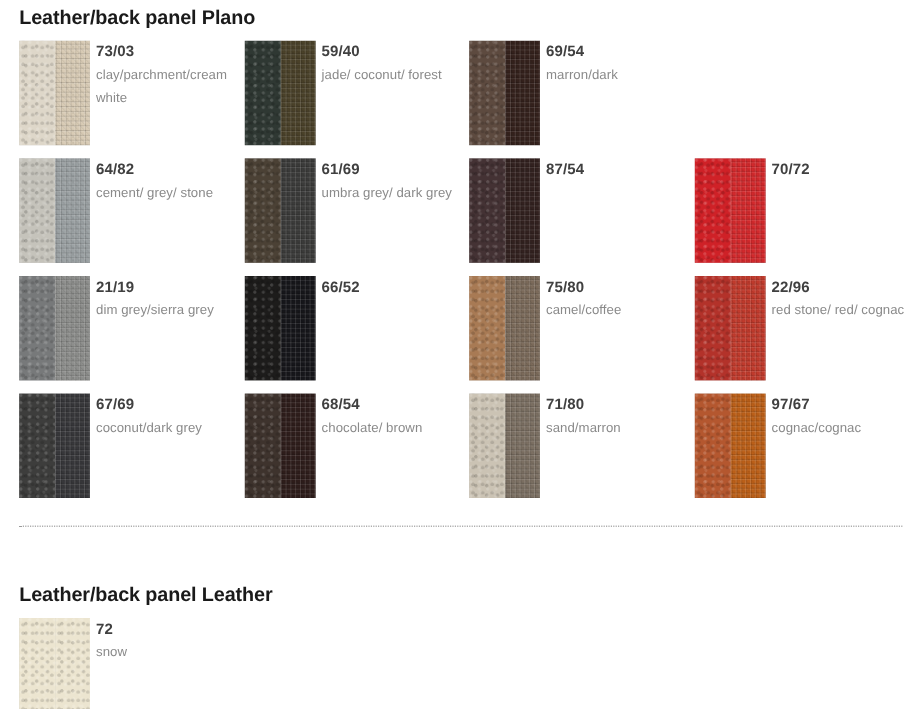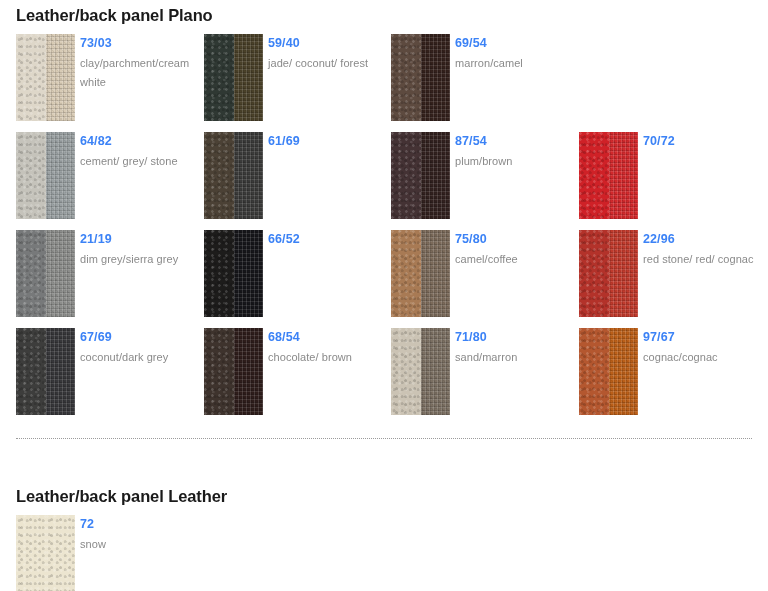--- a/index.html
+++ b/index.html
@@ -90,21 +90,21 @@
 
   .swatch-text {
     position: absolute;
     left: 64px;
     top: 2px;
     width: 120px;
   }
   .code {
     font-size: 12.5px;
     font-weight: 700;
-    color: #3b82f6;
+    color: #404040;
     line-height: 15px;
     letter-spacing: 0.1px;
     margin-bottom: 3px;
   }
   .desc {
     font-size: 11px;
     font-weight: 400;
     color: #8a8a8a;
     line-height: 18.5px;
     letter-spacing: 0.05px;
@@ -151,21 +151,21 @@
         </div>
       </div>
 
       <div class="swatch-cell" style="left:391px; top:0px;">
         <div class="swatch">
           <div class="half-left tex-leather" style="background-color:#5d4a3f;"></div>
           <div class="half-right tex-weave" style="background-color:#34211c;"></div>
         </div>
         <div class="swatch-text">
           <div class="code">69/54</div>
-          <div class="desc">marron/camel</div>
+          <div class="desc">marron/dark</div>
         </div>
       </div>
 
       <div class="swatch-cell" style="left:16px; top:98px;">
         <div class="swatch">
           <div class="half-left tex-leather" style="background-color:#c5c3bb;"></div>
           <div class="half-right tex-weave" style="background-color:#9aa0a2;"></div>
         </div>
         <div class="swatch-text">
           <div class="code">64/82</div>
@@ -173,31 +173,31 @@
         </div>
       </div>
 
       <div class="swatch-cell" style="left:204px; top:98px;">
         <div class="swatch">
           <div class="half-left tex-leather" style="background-color:#4b4135;"></div>
           <div class="half-right tex-weave" style="background-color:#3b3b3a;"></div>
         </div>
         <div class="swatch-text">
           <div class="code">61/69</div>
+          <div class="desc">umbra grey/ dark grey</div>
         </div>
       </div>
 
       <div class="swatch-cell" style="left:391px; top:98px;">
         <div class="swatch">
           <div class="half-left tex-leather" style="background-color:#443234;"></div>
           <div class="half-right tex-weave" style="background-color:#32211f;"></div>
         </div>
         <div class="swatch-text">
           <div class="code">87/54</div>
-          <div class="desc">plum/brown</div>
         </div>
       </div>
 
       <div class="swatch-cell" style="left:579px; top:98px;">
         <div class="swatch">
           <div class="half-left tex-leather" style="background-color:#cf2127;"></div>
           <div class="half-right tex-weave" style="background-color:#d2292c;"></div>
         </div>
         <div class="swatch-text">
           <div class="code">70/72</div>

